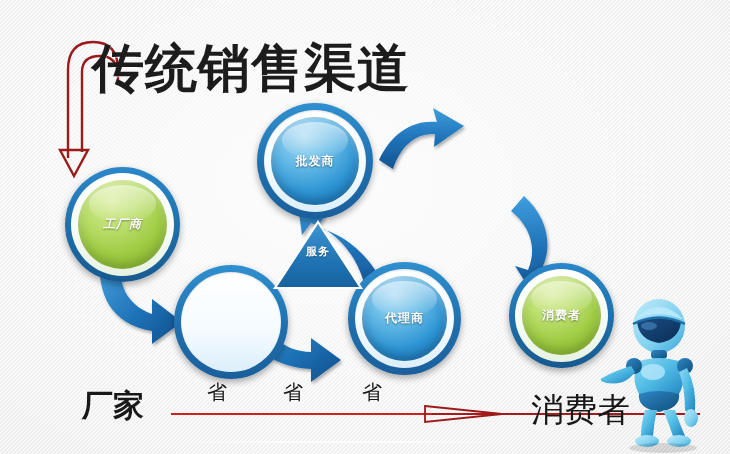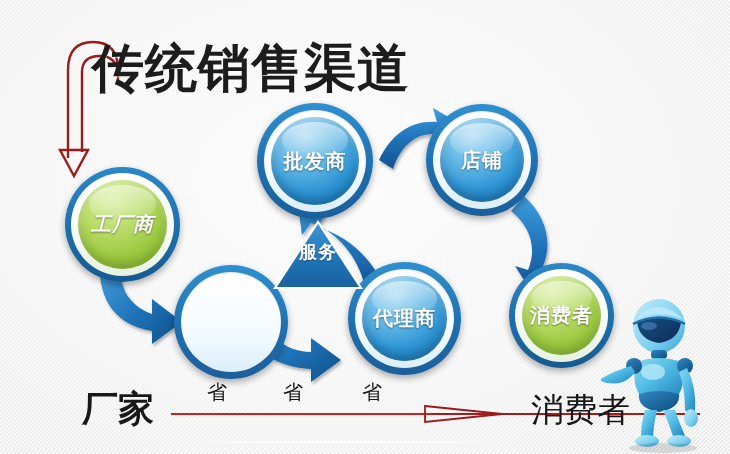--- a/index.html
+++ b/index.html
@@ -92,21 +92,21 @@
     height: 42%;
     border-radius: 50%;
     background: linear-gradient(to bottom, rgba(255,255,255,0.55), rgba(255,255,255,0.02));
     pointer-events: none;
   }
   .node .label {
     position: relative;
     z-index: 3;
     color: #ffffff;
     font-weight: 700;
-    font-size: 20px;
+    font-size: 12px;
     letter-spacing: 1px;
     white-space: nowrap;
     text-shadow: 0 1px 2px rgba(0,0,0,0.45);
   }
 
   
   .node.blue .ring-outer {
     background: linear-gradient(to bottom, #2f90cf 0%, #1f6fae 55%, #1a5f9b 100%);
   }
   .node.blue .ring-inner {
@@ -143,33 +143,33 @@
     height: 72px;
   }
   .tri-wrap svg { display: block; }
   .tri-text {
     position: absolute;
     left: 0;
     top: 25px;
     width: 92px;
     text-align: center;
     color: #ffffff;
-    font-size: 18px;
+    font-size: 11px;
     font-weight: 700;
     line-height: 15px;
     letter-spacing: 1px;
     text-shadow: 0 1px 1px rgba(0,0,0,0.4);
   }
 
   
   .bottom-left-word {
     position: absolute;
     left: 82px;
     top: 385px;
-    font-size: 36px;
+    font-size: 31px;
     font-weight: 700;
     color: #181818;
     white-space: nowrap;
   }
   .bottom-right-word {
     position: absolute;
     left: 531px;
     top: 388px;
     font-size: 33px;
     font-weight: 400;
@@ -272,27 +272,20 @@
   </div>
 
   <div class="node blue" style="left:257px; top:103px; width:116px; height:116px;">
     <div class="ring-outer"></div>
     <div class="ring-inner"></div>
     <div class="core">
       <span class="label">批发商</span>
     </div>
   </div>
 
-  <div class="node blue" style="left:426px; top:104px; width:112px; height:112px;">
-    <div class="ring-outer"></div>
-    <div class="ring-inner"></div>
-    <div class="core">
-      <span class="label">店铺</span>
-    </div>
-  </div>
 
   <div class="node blue" style="left:174px; top:265px; width:114px; height:114px;">
     <div class="ring-outer"></div>
     <div class="ring-inner"></div>
   </div>
 
   <div class="node blue" style="left:348px; top:262px; width:113px; height:113px;">
     <div class="ring-outer"></div>
     <div class="ring-inner"></div>
     <div class="core">

